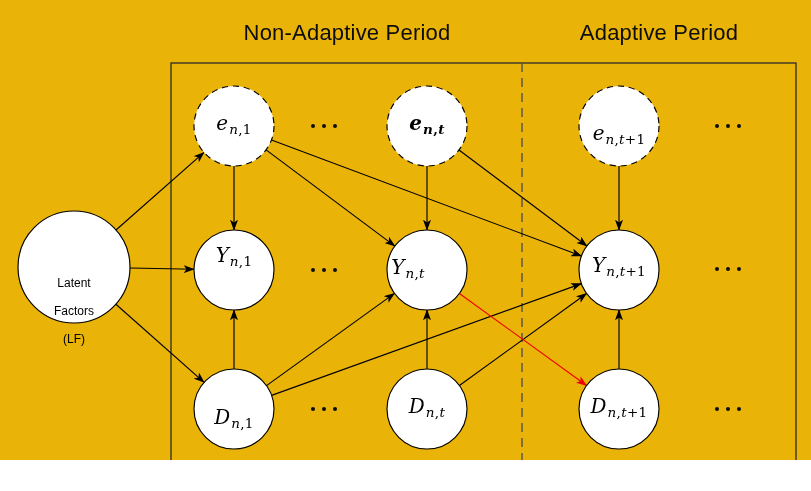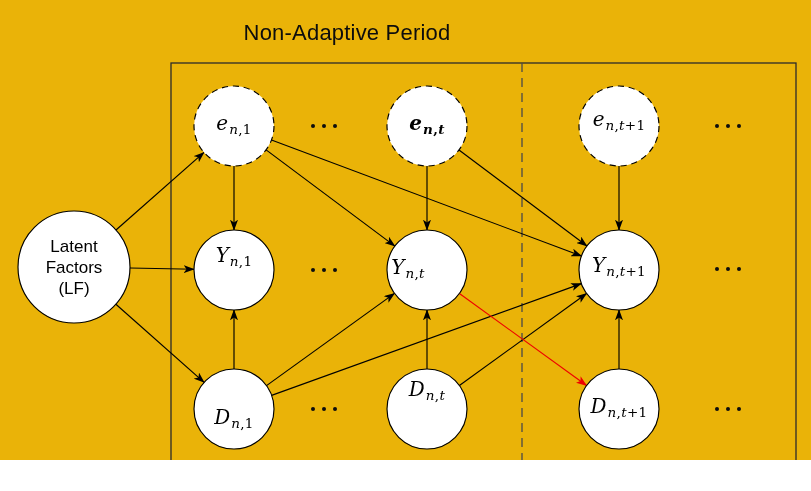--- a/index.html
+++ b/index.html
@@ -9,34 +9,35 @@
   }
   .title{
     position:absolute;transform:translateX(-50%);
     font-size:22px;color:#0d0d0d;white-space:nowrap;letter-spacing:0.2px;
   }
   #diagram-svg{position:absolute;left:0;top:0;}
   .node-label{
     position:absolute;transform:translate(-50%,-50%);
     white-space:nowrap;color:#000;text-align:center;
   }
-  .node-label.sans{font-size:17px;line-height:21px;}
+  .node-label.sans{font-size:12px;line-height:28px;margin-top:44px;}
   .node-label.math{
     font-family:"DejaVu Serif",serif;font-style:italic;font-size:20px;line-height:20px;
   }
   .node-label.math sub{
     font-size:13.5px;font-style:normal;vertical-align:-4px;margin-left:1px;letter-spacing:0.3px;margin-top:28px;
   }
   .node-label.math sub i{font-style:italic;}
 </style>
 </head>
 <body>
 
 <div class="canvas">
   <div class="title" style="left: 347px; top: 20px;">Non-Adaptive Period</div>
+  <div class="title" style="left: 659px; top: 20px;">Adaptive Period</div>
   <svg id="diagram-svg" width="811" height="491" viewBox="0 0 811 491">
       <defs>
         <marker id="arrow-black" viewBox="0 0 11 8" refX="10.3" refY="4" markerWidth="11" markerHeight="8" markerUnits="userSpaceOnUse" orient="auto">
           <path d="M0,0 L11,4 L0,8 L2.8,4 Z" fill="#000000"></path>
         </marker>
         <marker id="arrow-red" viewBox="0 0 11 8" refX="10.3" refY="4" markerWidth="11" markerHeight="8" markerUnits="userSpaceOnUse" orient="auto">
           <path d="M0,0 L11,4 L0,8 L2.8,4 Z" fill="#ee0000"></path>
         </marker>
       </defs>
       <rect x="171" y="63" width="625" height="407" fill="none" stroke="#2b2b2b" stroke-width="1.3"></rect>
@@ -101,21 +102,21 @@
           <circle cx="717" cy="409" r="2" fill="#0d0d0d"></circle>
           <circle cx="728" cy="409" r="2" fill="#0d0d0d"></circle>
           <circle cx="739" cy="409" r="2" fill="#0d0d0d"></circle>
         </g>
       </g>
     </svg>
   <div id="labels">
       <div class="node-label sans" style="left: 74px; top: 267px;">Latent<br>Factors<br>(LF)</div>
       <div class="node-label math" style="left: 234px; top: 126px;">e<sub><i>n</i>,1</sub></div>
       <div class="node-label math" style="left: 427px; top: 126px; font-weight: bold;">e<sub><i>n</i>,<i>t</i></sub></div>
-      <div class="node-label math" style="left: 619px; top: 122px;">e<sub><i>n</i>,<i>t</i>+1</sub></div>
+      <div class="node-label math" style="left: 619px; top: 136px;">e<sub><i>n</i>,<i>t</i>+1</sub></div>
       <div class="node-label math" style="left: 234px; top: 258px;">Y<sub><i>n</i>,1</sub></div>
       <div class="node-label math" style="left: 408px; top: 270px;">Y<sub><i>n</i>,<i>t</i></sub></div>
       <div class="node-label math" style="left: 619px; top: 268px;">Y<sub><i>n</i>,<i>t</i>+1</sub></div>
       <div class="node-label math" style="left: 234px; top: 420px;">D<sub><i>n</i>,1</sub></div>
-      <div class="node-label math" style="left: 427px; top: 392px;">D<sub><i>n</i>,<i>t</i></sub></div>
+      <div class="node-label math" style="left: 427px; top: 409px;">D<sub><i>n</i>,<i>t</i></sub></div>
       <div class="node-label math" style="left: 619px; top: 409px; text-align: right;">D<sub><i>n</i>,<i>t</i>+1</sub></div>
     </div>
 </div>
 
 </body></html>

